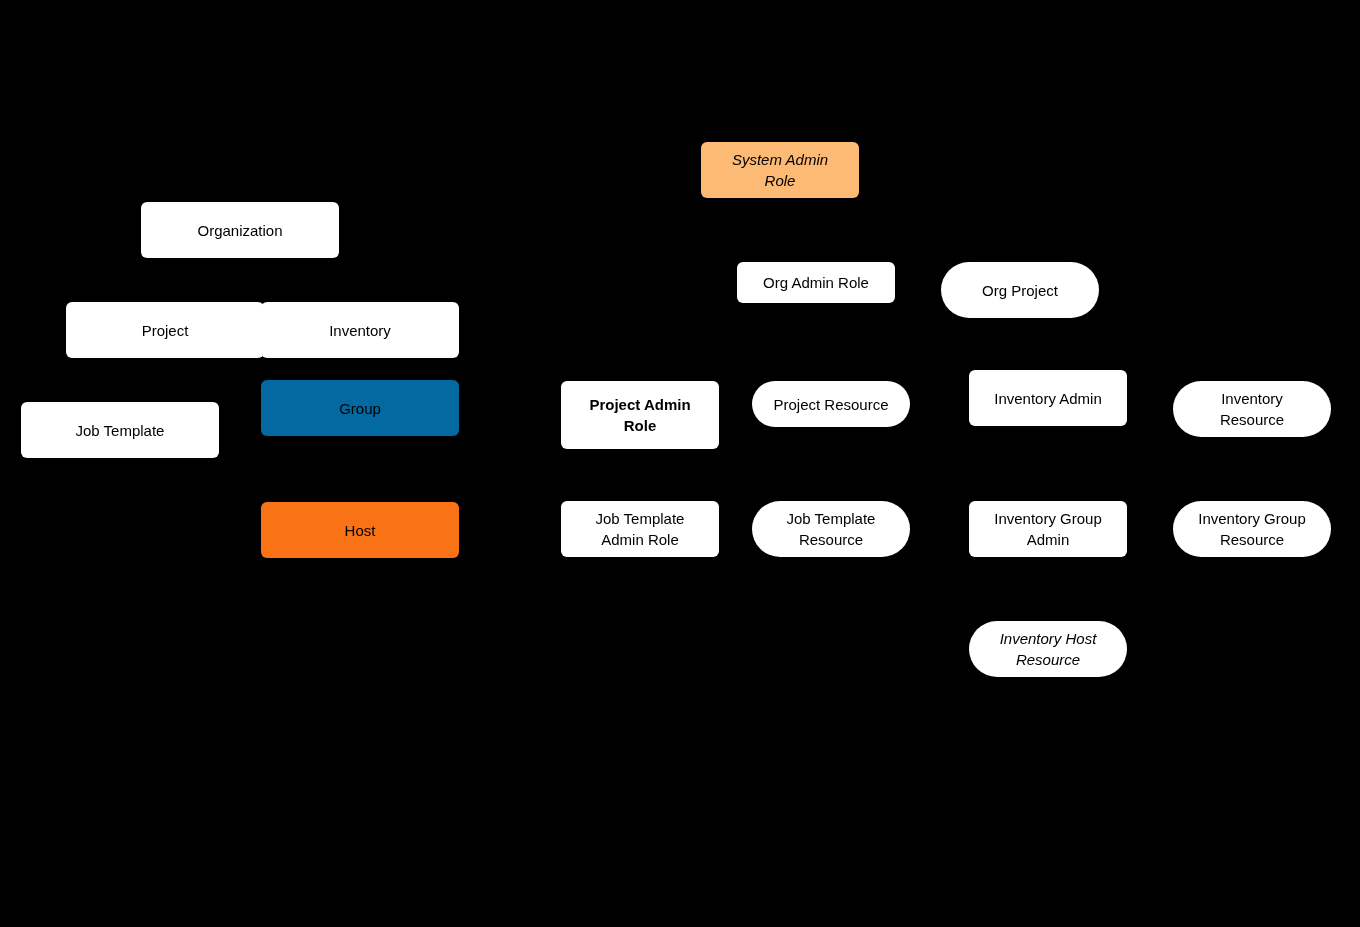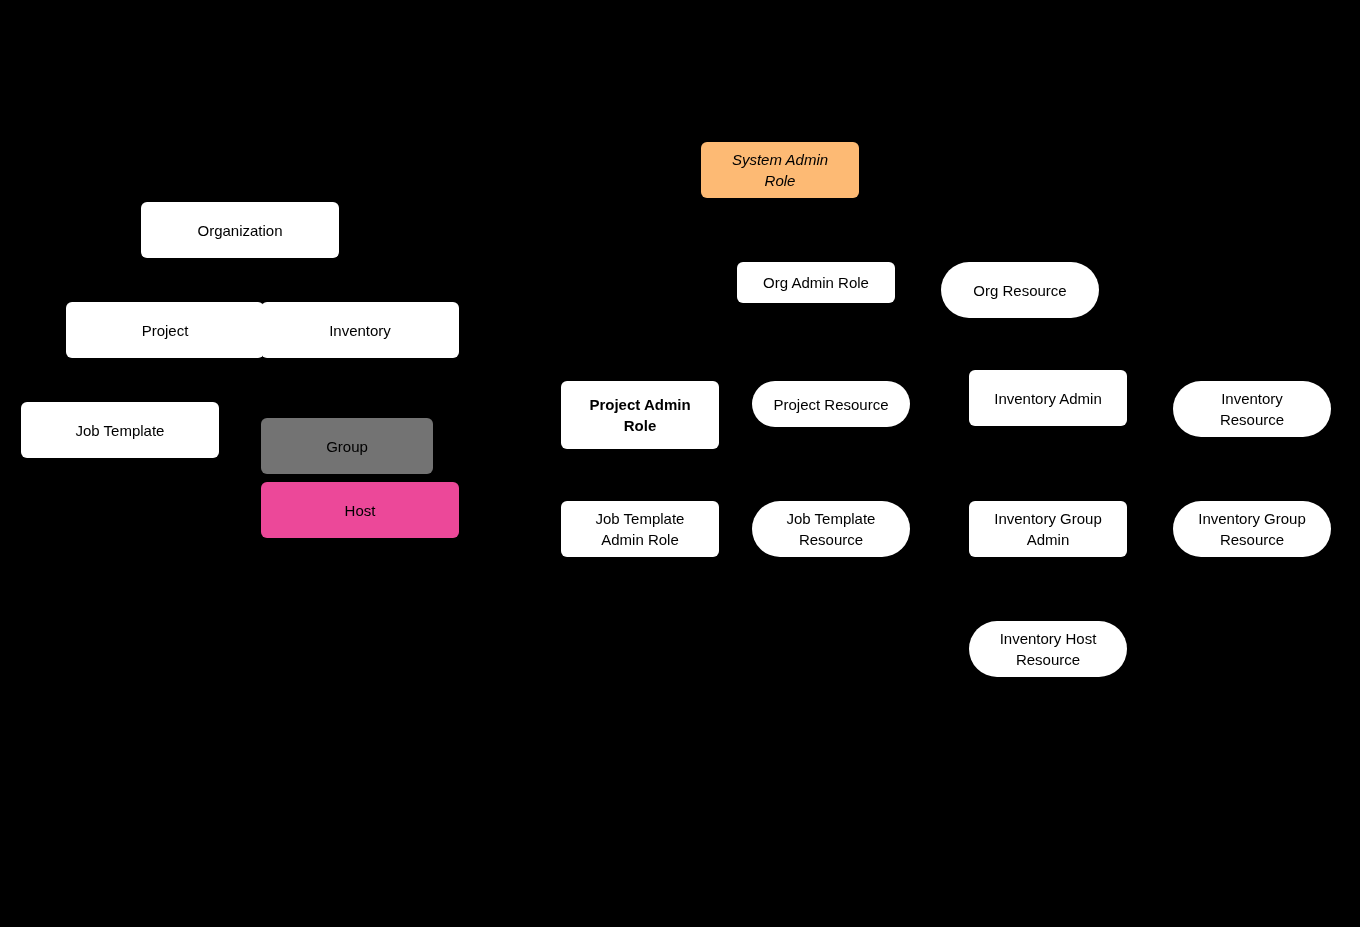--- a/index.html
+++ b/index.html
@@ -45,39 +45,39 @@
   </div>
 
   <div class="node rect" style="left: 261px; top: 302px; width: 198px; height: 56px; background: rgb(255, 255, 255); color: rgb(0, 0, 0);">
     <span class="label">Inventory</span>
   </div>
 
   <div class="node rect" style="left: 21px; top: 402px; width: 198px; height: 56px; background: rgb(255, 255, 255); color: rgb(0, 0, 0);">
     <span class="label">Job Template</span>
   </div>
 
-  <div class="node rect" style="left: 261px; top: 418px; width: 172px; height: 56px; background: #737373; color: rgb(0, 0, 0);">
+  <div class="node rect" style="left: 261px; top: 380px; width: 198px; height: 56px; background: #0369a1; color: rgb(0, 0, 0);">
     <span class="label">Group</span>
   </div>
 
-  <div class="node rect" style="left: 261px; top: 482px; width: 198px; height: 56px; background: #ec4899; color: rgb(0, 0, 0);">
+  <div class="node rect" style="left: 261px; top: 502px; width: 198px; height: 56px; background: #f97316; color: rgb(0, 0, 0);">
     <span class="label">Host</span>
   </div>
 
   <div class="node rect" style="left: 701px; top: 142px; width: 158px; height: 56px; background: #fdba74; color: rgb(0, 0, 0); font-style: italic;">
     <span class="label">System Admin
 Role</span>
   </div>
 
   <div class="node rect" style="left: 701px; top: 262px; width: 158px; height: 41px; background: rgb(255, 255, 255); color: rgb(0, 0, 0); margin-left: 36px;">
     <span class="label">Org Admin Role</span>
   </div>
 
   <div class="node stadium" style="left: 941px; top: 262px; width: 158px; height: 56px; background: rgb(255, 255, 255); color: rgb(0, 0, 0);">
-    <span class="label">Org Resource</span>
+    <span class="label">Org Project</span>
   </div>
 
   <div class="node rect" style="left: 561px; top: 381px; width: 158px; height: 68px; background: rgb(255, 255, 255); color: rgb(0, 0, 0); font-weight: bold;">
     <span class="label">Project Admin
 Role</span>
   </div>
 
   <div class="node stadium" style="left: 752px; top: 381px; width: 158px; height: 46px; background: rgb(255, 255, 255); color: rgb(0, 0, 0);">
     <span class="label">Project Resource</span>
   </div>
@@ -104,18 +104,18 @@
   <div class="node rect" style="left: 969px; top: 501px; width: 158px; height: 56px; background: rgb(255, 255, 255); color: rgb(0, 0, 0);">
     <span class="label">Inventory Group
 Admin</span>
   </div>
 
   <div class="node stadium" style="left: 1173px; top: 501px; width: 158px; height: 56px; background: rgb(255, 255, 255); color: rgb(0, 0, 0);">
     <span class="label">Inventory Group
 Resource</span>
   </div>
 
-  <div class="node stadium" style="left: 969px; top: 621px; width: 158px; height: 56px; background: rgb(255, 255, 255); color: rgb(0, 0, 0);">
+  <div class="node stadium" style="left: 969px; top: 621px; width: 158px; height: 56px; background: rgb(255, 255, 255); color: rgb(0, 0, 0); font-style: italic;">
     <span class="label">Inventory Host
 Resource</span>
   </div>
 
 </div>
 
 </body></html>

